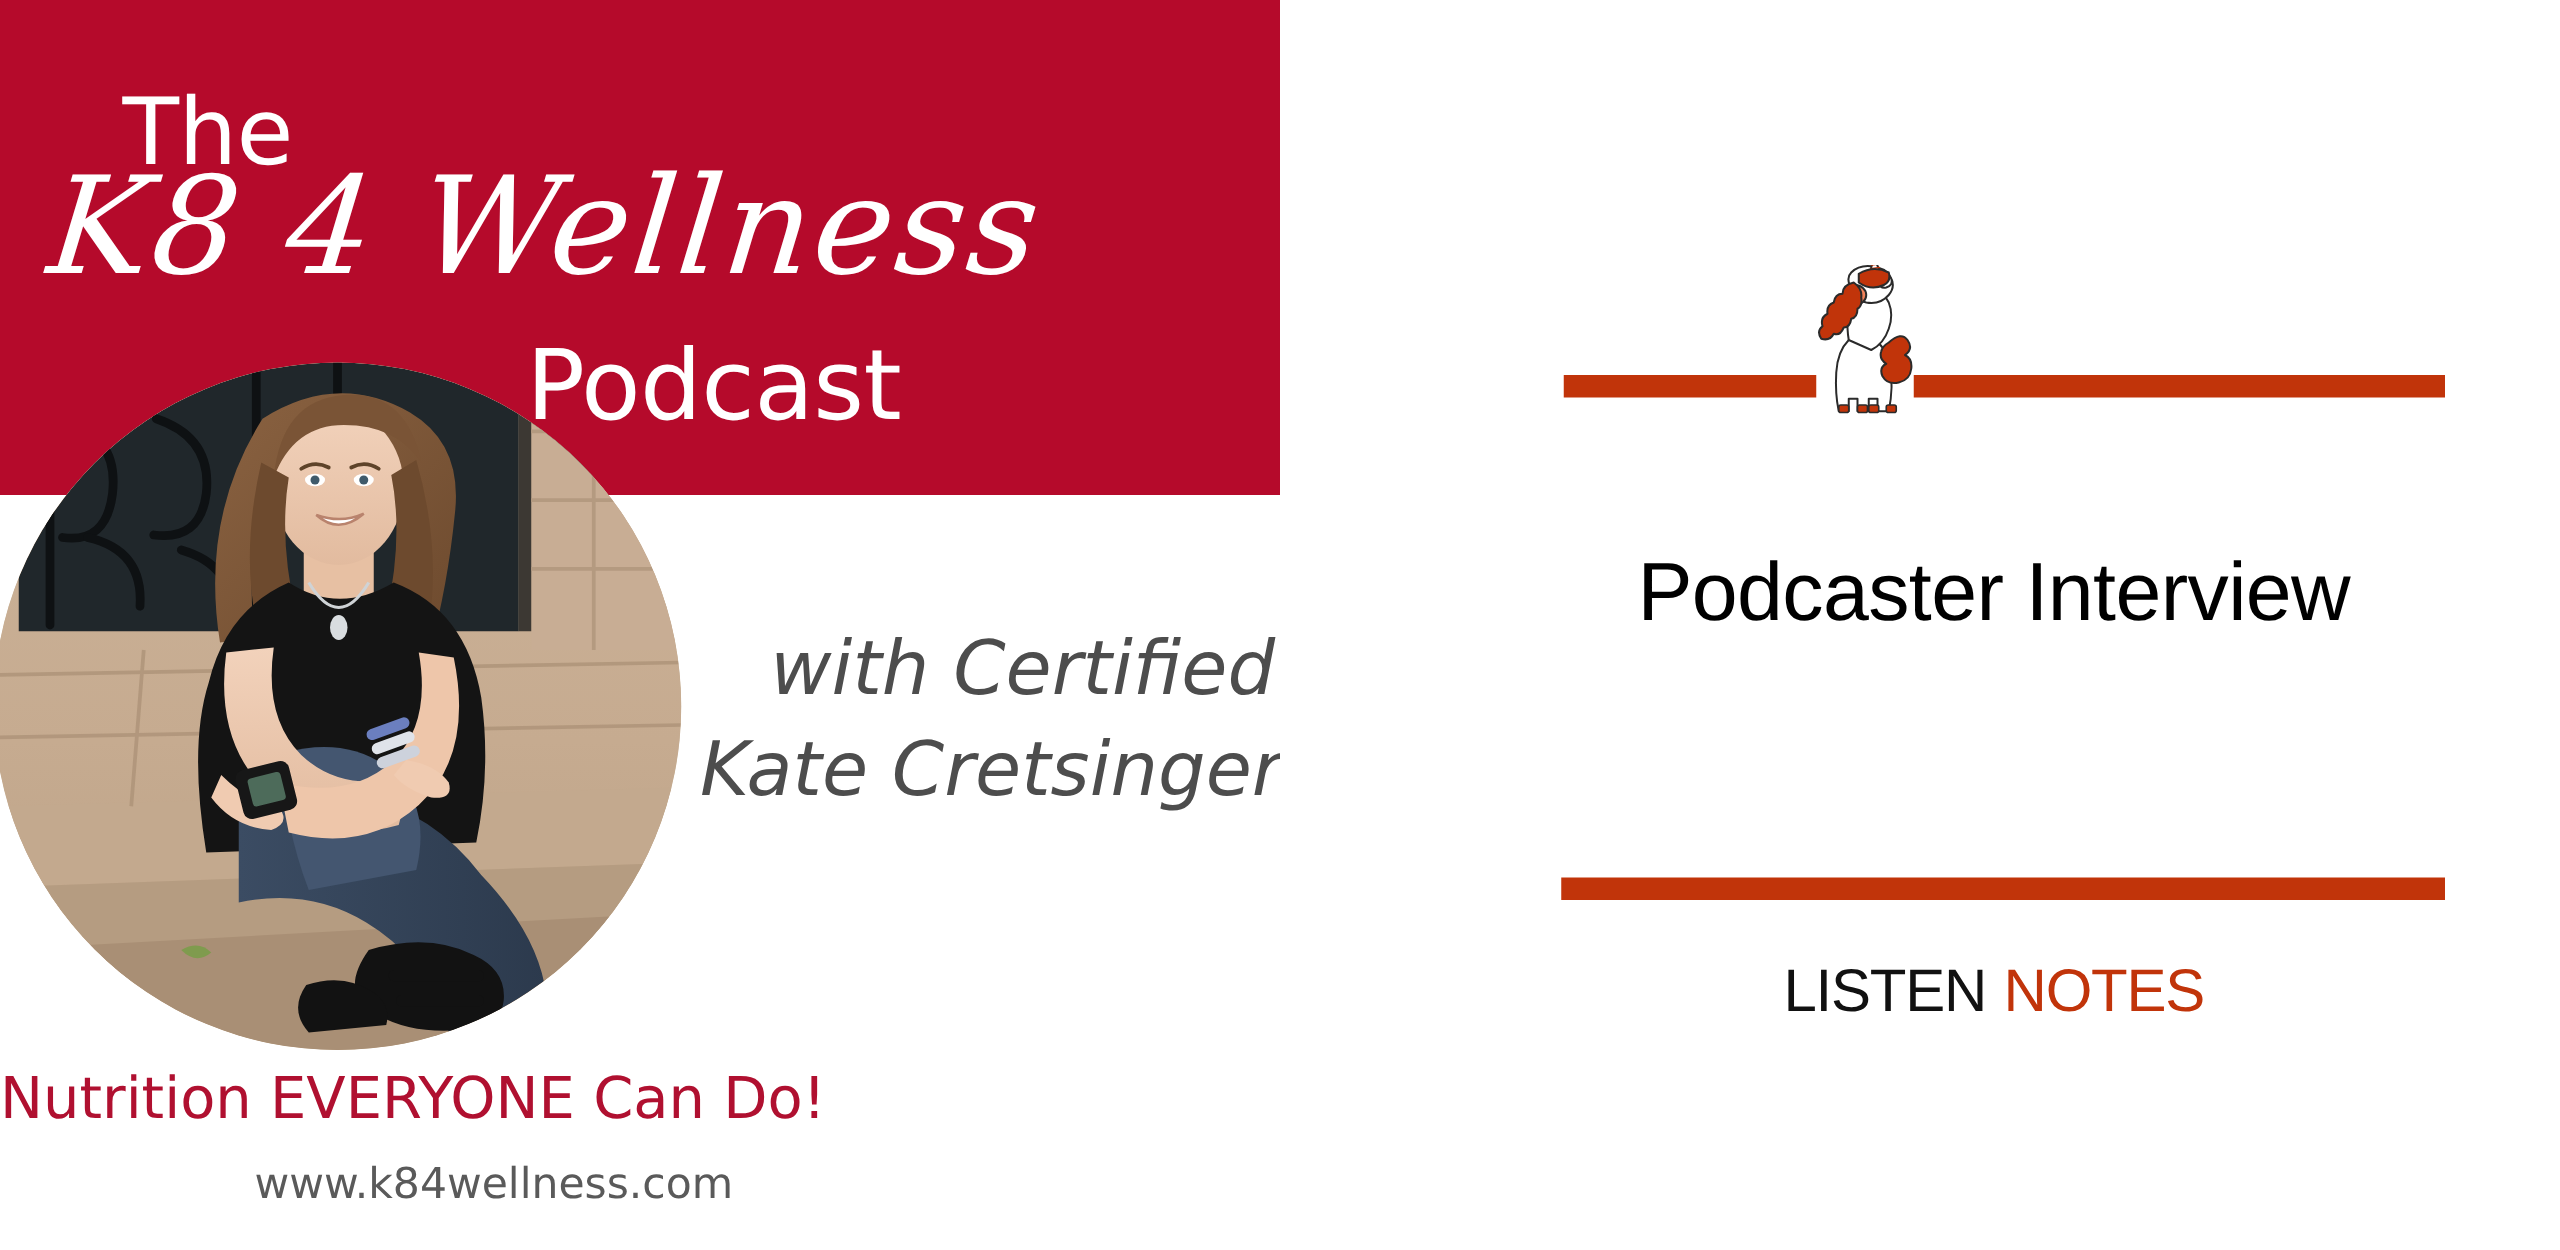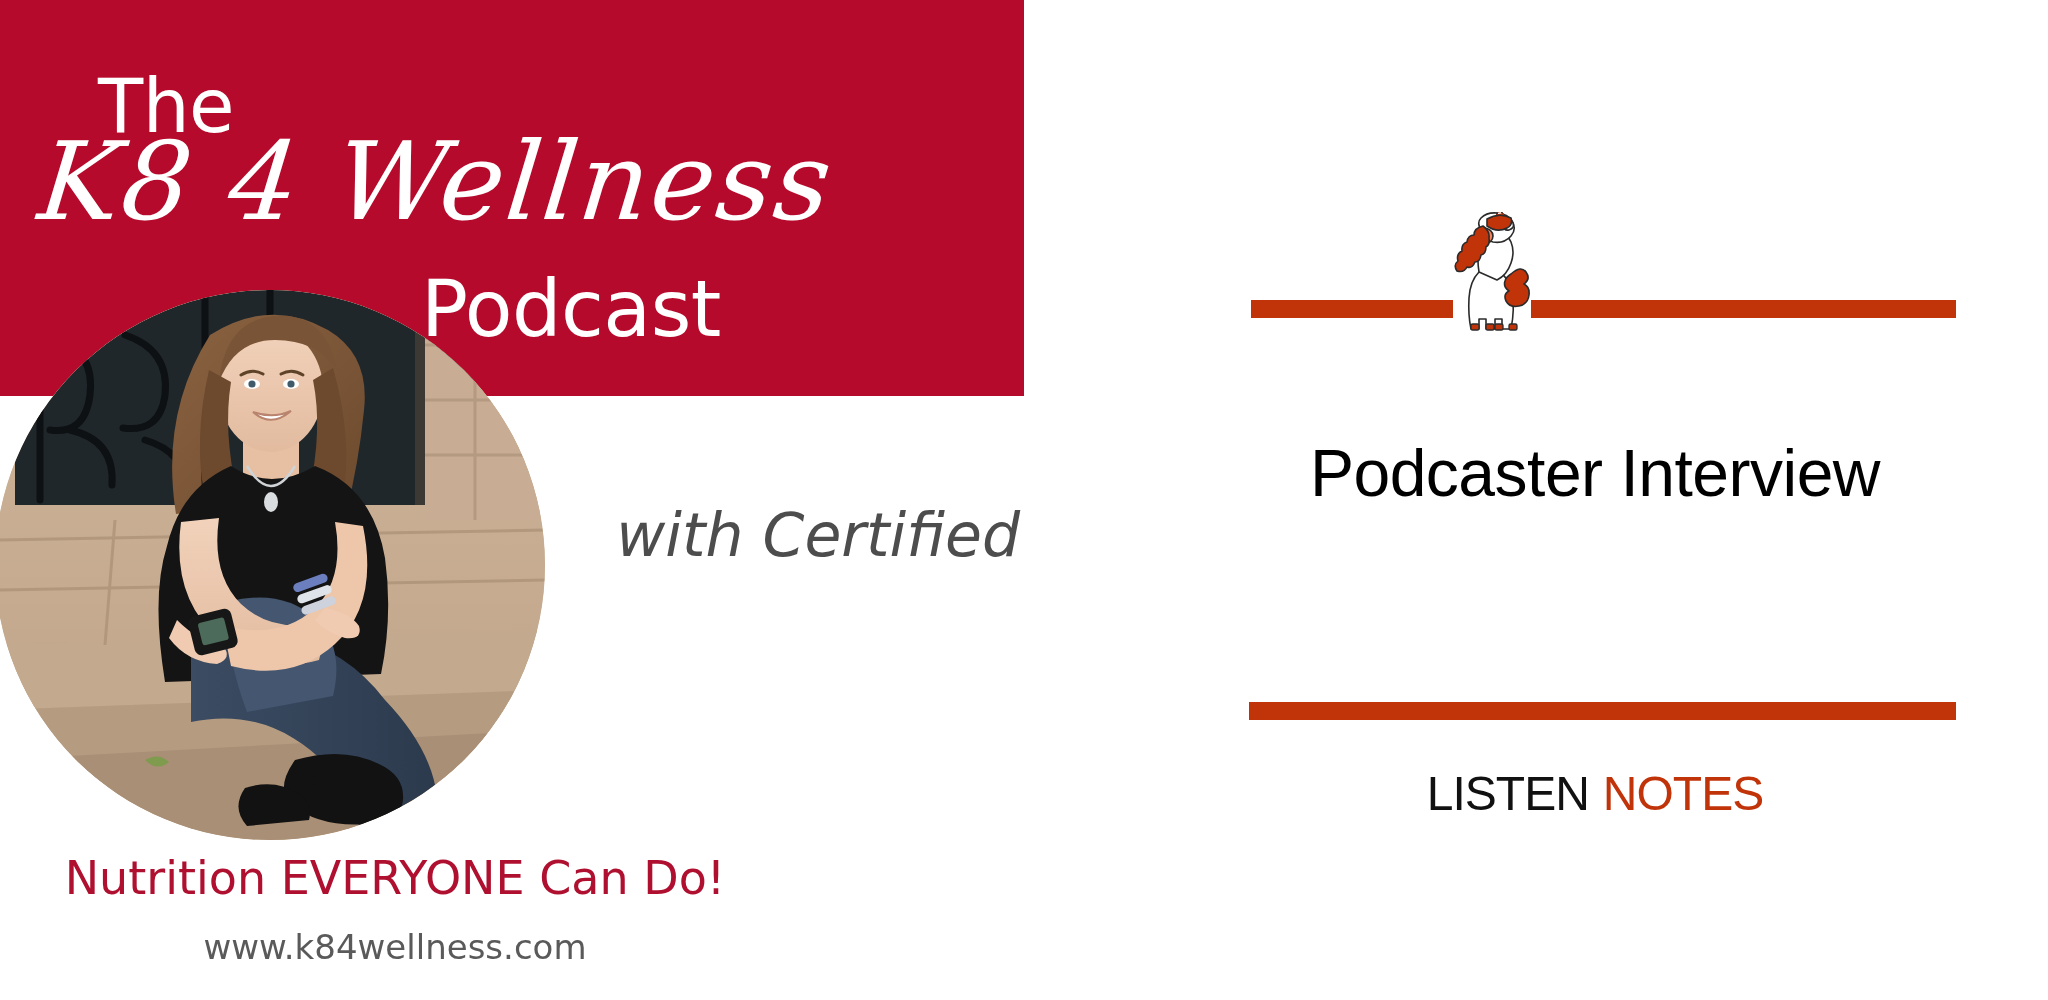--- a/index.html
+++ b/index.html
@@ -95,21 +95,21 @@
     overflow: hidden;
     background: #c9b49b;
   }
   .photo-circle svg { display: block; }
 
   .tagline {
     position: absolute;
     left: 0;
     top: 855px;
     width: 790px;
-    text-align: center;
+    text-align: left;
     font-size: 46px;
     line-height: 1;
     color: #b01030;
     font-family: "DejaVu Sans", sans-serif;
     font-weight: 400;
   }
 
   .website {
     position: absolute;
     left: 0;
@@ -335,20 +335,21 @@
         </g>
       </svg>
     </div>
 
     <div class="title-the">The</div>
     <div class="title-script">K8  4 Wellness</div>
     <div class="title-podcast">Podcast</div>
 
     <div class="byline">
       <span class="bl-line">with Certified</span>
+      <span class="bl-line">Kate Cretsinger</span>
     </div>
 
     <div class="tagline">Nutrition EVERYONE Can Do!</div>
     <div class="website">www.k84wellness.com</div>
   </div>
 
   <div class="right-panel">
 
     <div class="rule-top-left"></div>
     <div class="rule-top-right"></div>

